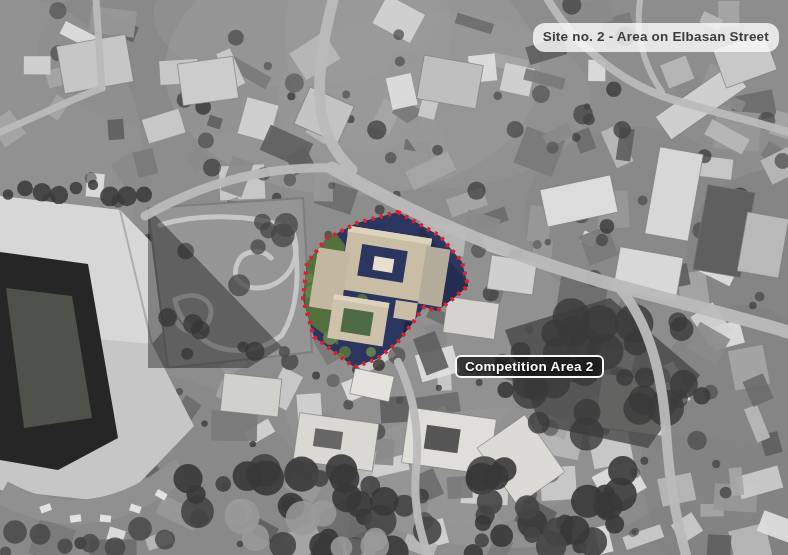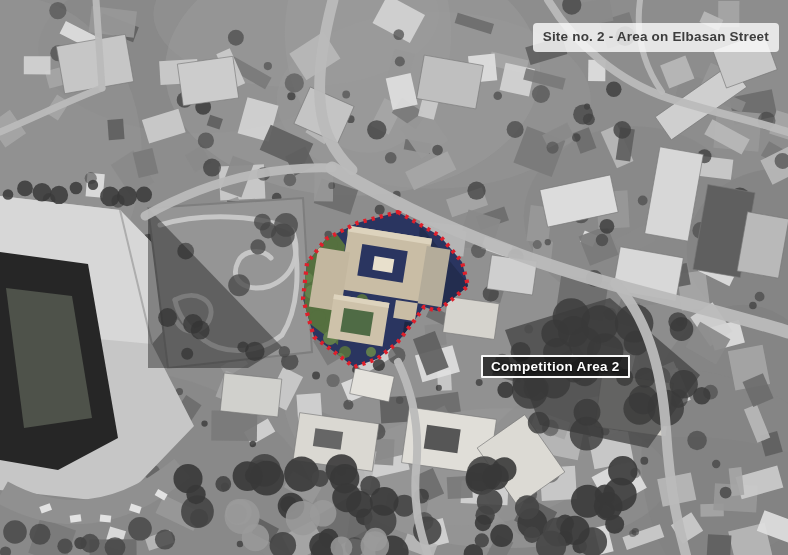--- a/index.html
+++ b/index.html
@@ -6,26 +6,26 @@
   .stage{
     position:relative;width:788px;height:555px;overflow:hidden;
     background:#8f8f8f;
     font-family:"Liberation Sans", sans-serif;
   }
   .stage svg{position:absolute;left:0;top:0;}
   .title-box{
     position:absolute;top:23px;right:9px;
     background:rgba(250,250,250,0.82);
     color:#3d3d3d;font-weight:bold;font-size:13.5px;line-height:1.55;
-    text-align:right;padding:4px 10px;border-radius:4px;letter-spacing:.2px;
+    text-align:right;padding:4px 10px;border-radius:12px;letter-spacing:.2px;
   }
   .area-label{
-    position:absolute;left:481px;top:355px;
+    position:absolute;left:455px;top:355px;
     background:rgba(18,18,18,0.72);
-    border:2px solid #f8f8f8;border-radius:1px;
+    border:2px solid #f8f8f8;border-radius:6px;
     color:#ffffff;font-weight:bold;font-size:13.5px;letter-spacing:.3px;
     padding:2px 8px;text-shadow:0 1px 2px rgba(0,0,0,.9);
     white-space:nowrap;
   }
 </style>
 </head>
 <body>
 
 <div class="stage">
 

